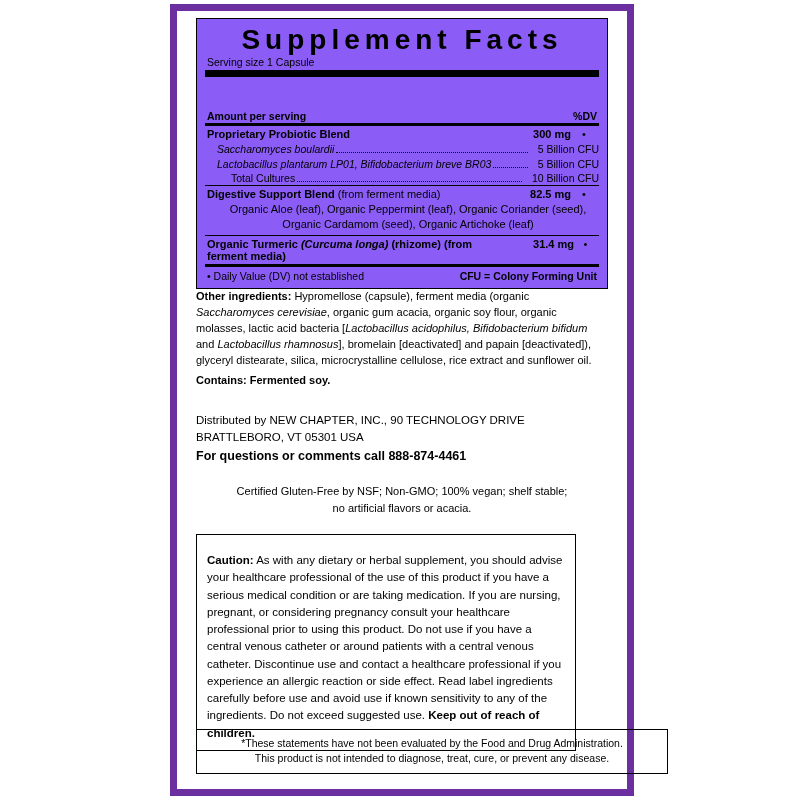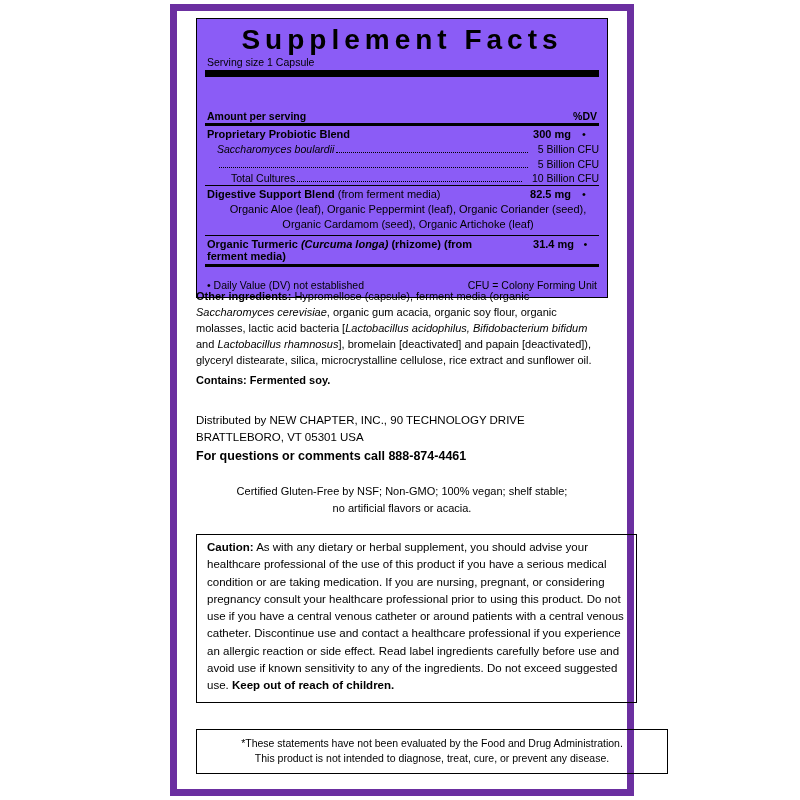--- a/index.html
+++ b/index.html
@@ -118,21 +118,21 @@
   }
   .footnote-row {
     display: flex;
     font-size: 10.5px;
     padding: 3px 2px 2px 2px;
     justify-content: space-between;
     align-items: baseline;
     text-align: right;
   }
   .footnote-row .left { }
-  .footnote-row .right { font-weight: normal; margin-top: 9px; }
+  .footnote-row .right { font-weight: bold; }
 
   
   .other-ing {
     position: absolute;
     left: 196px;
     top: 289px;
     width: 400px;
     font-size: 11px;
     line-height: 1.45;
     text-align: left;
@@ -164,24 +164,24 @@
     text-align: center;
     font-size: 11px;
     line-height: 1.55;
   }
 
   
   .caution-box {
     position: absolute;
     left: 196px;
     top: 534px;
-    width: 441px;
+    width: 380px;
     border: 1.5px solid #000;
     box-sizing: border-box;
-    padding: 4px 10px 8px 10px;
+    padding: 17px 10px 8px 10px;
     font-size: 11.5px;
     line-height: 1.5;
   }
 
   
   .disclaimer-box {
     position: absolute;
     left: 196px;
     top: 729px;
     width: 472px;
@@ -214,20 +214,21 @@
     <span class="amount">300 mg</span>
     <span class="dv">•</span>
   </div>
   <div class="sub-list">
     <div class="sub-line">
       <span class="lead ital">Saccharomyces boulardii</span>
       <span class="fill"></span>
       <span class="val">5 Billion CFU</span>
     </div>
     <div class="sub-line">
+      <span class="lead ital">Lactobacillus plantarum LP01, Bifidobacterium breve BR03</span>
       <span class="fill"></span>
       <span class="val">5 Billion CFU</span>
     </div>
     <div class="sub-line indent2">
       <span class="lead">Total Cultures</span>
       <span class="fill"></span>
       <span class="val">10 Billion CFU</span>
     </div>
   </div>
   <div class="rule-thin"></div>

